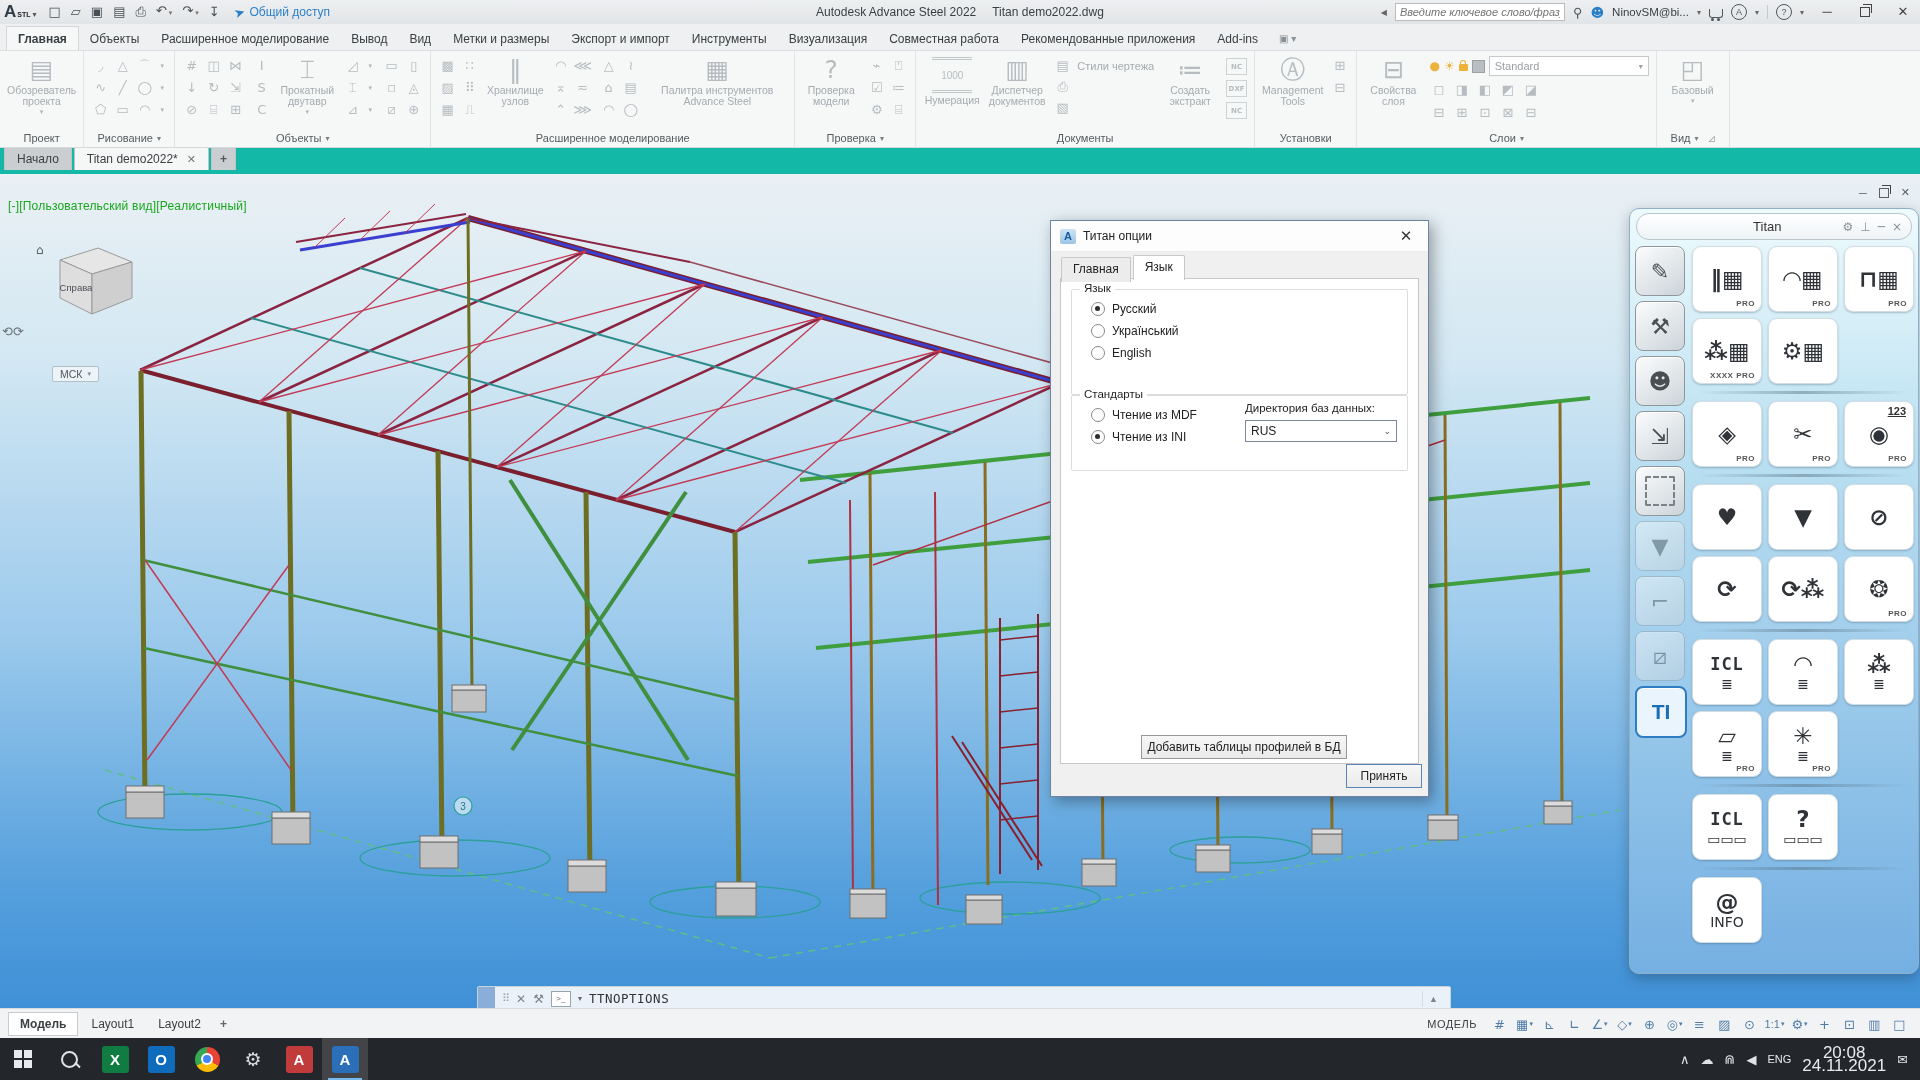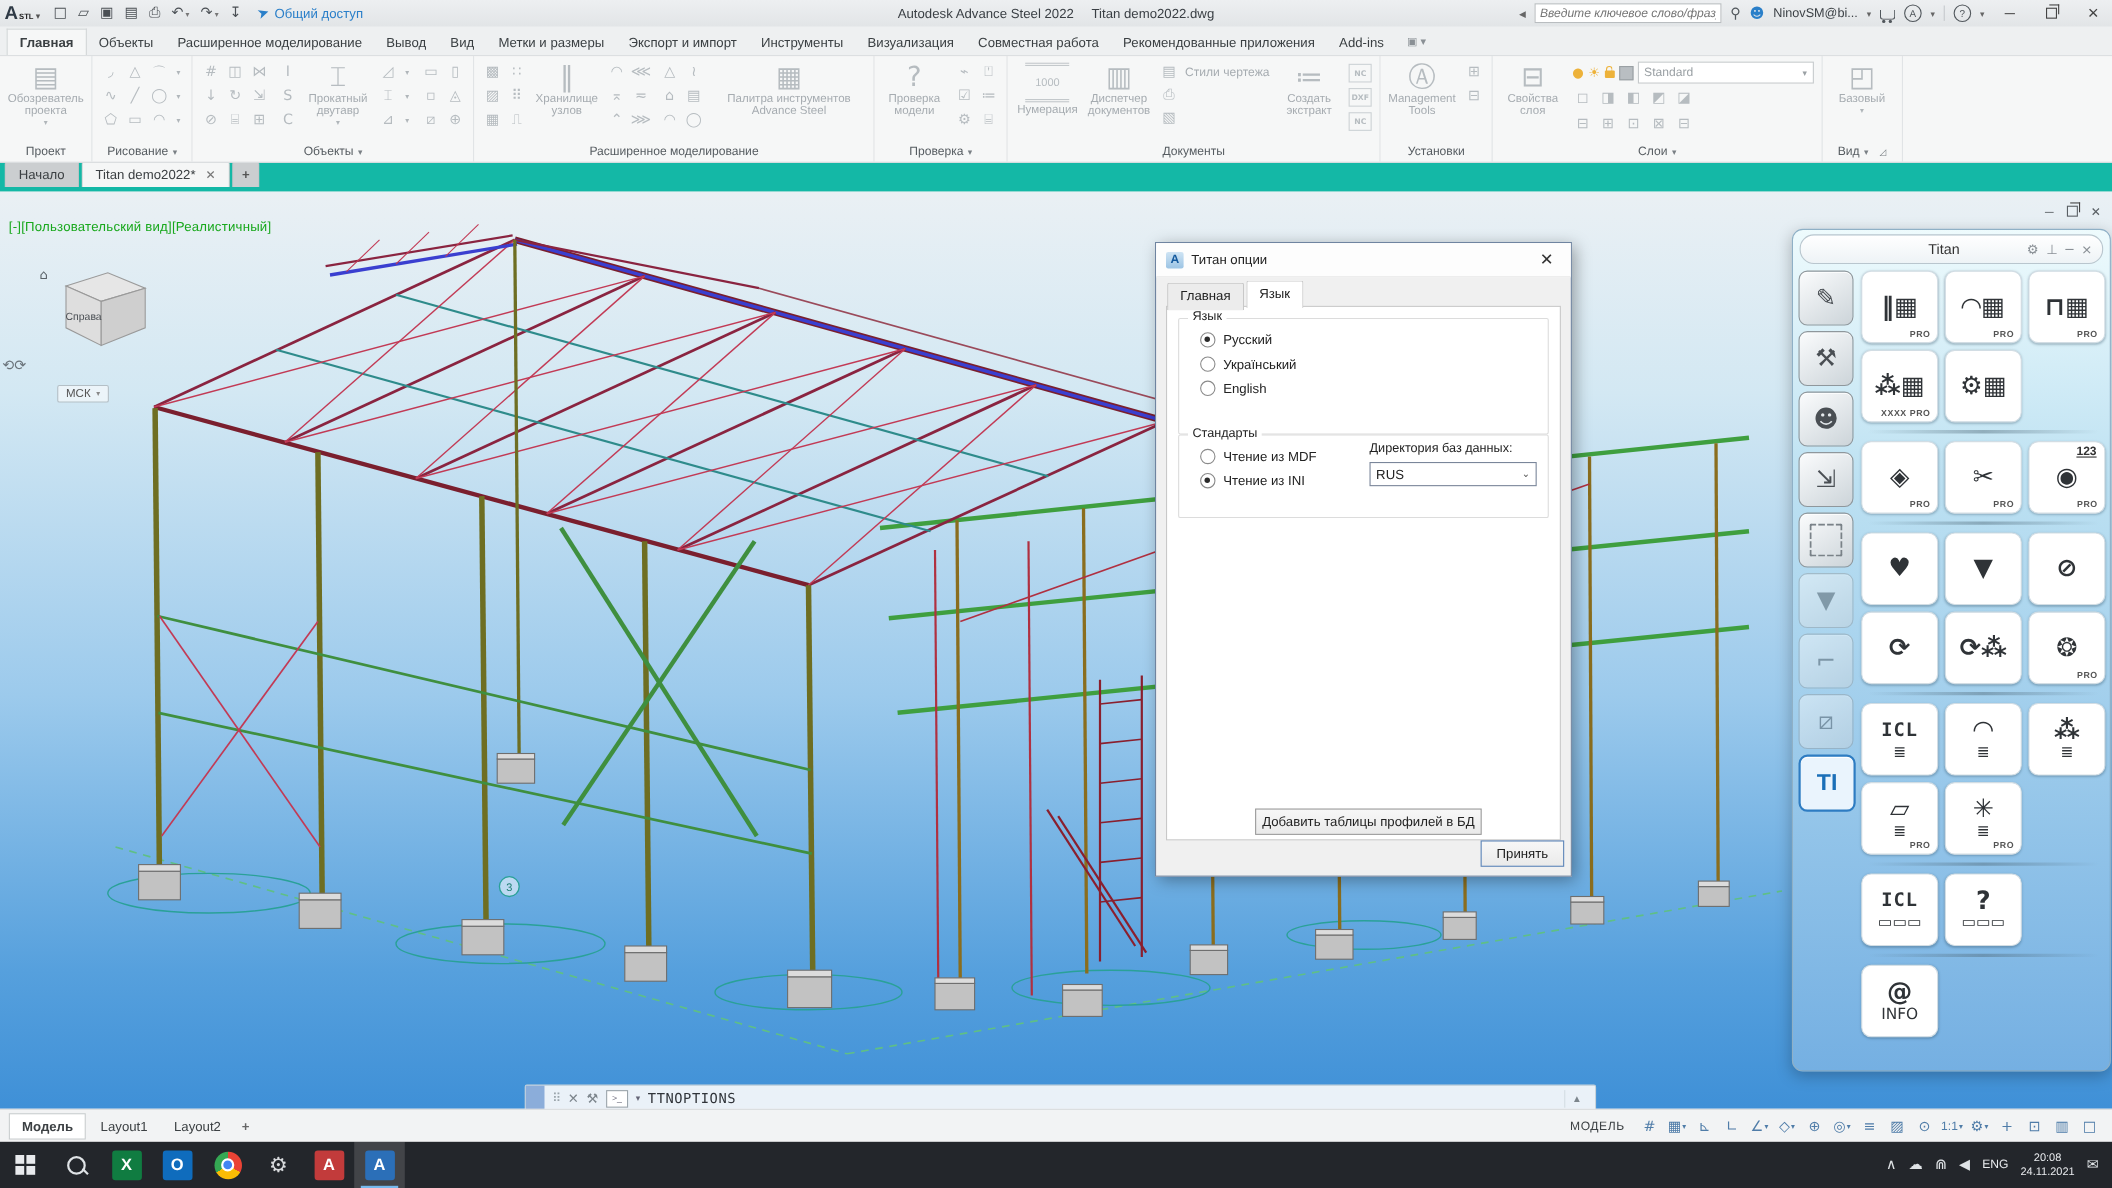--- a/index.html
+++ b/index.html
@@ -91,21 +91,21 @@
   .dtab .close{font-size:11px;color:#777;}
   .dtab.newtab{padding:0 8px;font-weight:bold;color:#555;}
 
   
   .viewport{position:absolute;top:174px;left:0;width:1920px;height:834px;
      background:linear-gradient(180deg,#eaf0f4 0%,#d3e8f3 22%,#9ccaec 55%,#56a0dd 85%,#3f90d7 100%);z-index:1;}
   .model-svg{position:absolute;left:0;top:0;}
   .view-label{position:absolute;left:8px;top:10px;color:#18a81c;font-size:12px;letter-spacing:.2px;margin-top:15px;}
   .vwin-ctrl{position:absolute;right:10px;top:12px;display:flex;gap:12px;color:#5a6065;font-size:11px;align-items:center;}
   .vcube{position:absolute;left:26px;top:62px;}
-  .ucs-chip{position:absolute;left:52px;top:176px;background:rgba(240,246,249,.85);border:1px solid #b4bfc6;
+  .ucs-chip{position:absolute;left:52px;top:192px;background:rgba(240,246,249,.85);border:1px solid #b4bfc6;
      border-radius:2px;padding:1px 7px;font-size:10.5px;color:#555;display:flex;gap:5px;align-items:center;}
   .ucs-chip .ccaret{font-size:7px;color:#888;}
   .orbit{position:absolute;left:2px;top:150px;font-size:13px;color:#6a737a;}
 
   
   .cmdbar{position:absolute;left:477px;top:812px;width:966px;height:23px;z-index:20;
      background:rgba(243,247,250,.95);border:1px solid #c8d3da;border-radius:2px;
      display:flex;align-items:center;gap:7px;padding:0 6px 0 0;}
   .cmd-block{width:17px;height:23px;background:#8badda;flex:0 0 auto;}
   .cmd-dots{color:#9aa4ab;font-size:11px;letter-spacing:-1px;}
@@ -143,21 +143,21 @@
   .tb-badge{width:27px;height:27px;border-radius:3px;display:flex;align-items:center;justify-content:center;
      color:#fff;font-weight:bold;font-size:15px;}
   .tb-glyph{font-family:"DejaVu Sans",sans-serif;font-size:19px;color:#d8dadd;}
   .chrome{width:25px;height:25px;border-radius:50%;
      background:conic-gradient(#ea4335 0 120deg,#fbbc05 120deg 240deg,#34a853 240deg 360deg);position:relative;}
   .chrome::after{content:"";position:absolute;left:6.5px;top:6.5px;width:12px;height:12px;border-radius:50%;
      background:#4285f4;border:2.5px solid #fff;box-sizing:border-box;}
   .tray{margin-left:auto;display:flex;align-items:center;gap:11px;padding-right:12px;}
   .tray-ic{font-family:"DejaVu Sans",sans-serif;font-size:13px;color:#dfe3e6;}
   .tray-lang{font-size:11px;}
-  .clock{text-align:center;font-size:10px;line-height:13px;}
+  .clock{text-align:center;font-size:17px;line-height:13px;}
 
   
   .dialog{position:absolute;left:1050px;top:220px;width:377px;height:575px;background:#f0f0f0;
      border:1px solid #6f84a0;box-shadow:4px 4px 14px rgba(0,0,0,.35);z-index:40;font-size:12px;color:#222;}
   .dlg-title{height:30px;background:#fdfdfd;display:flex;align-items:center;padding:0 9px;gap:7px;border-bottom:1px solid #ececec;}
   .dlg-logo{width:16px;height:15px;border-radius:2px;background:linear-gradient(#cfe4f4,#9cc4e4);
      color:#155a9e;font-weight:bold;font-size:11px;display:flex;align-items:center;justify-content:center;}
   .dlg-close{margin-left:auto;width:26px;text-align:center;font-size:15px;color:#333;}
   .dlg-tabs{position:absolute;top:36px;left:10px;display:flex;z-index:3;}
   .dtab2{padding:4px 11px;border:1px solid #c8c8c8;border-bottom:none;background:#ececec;

